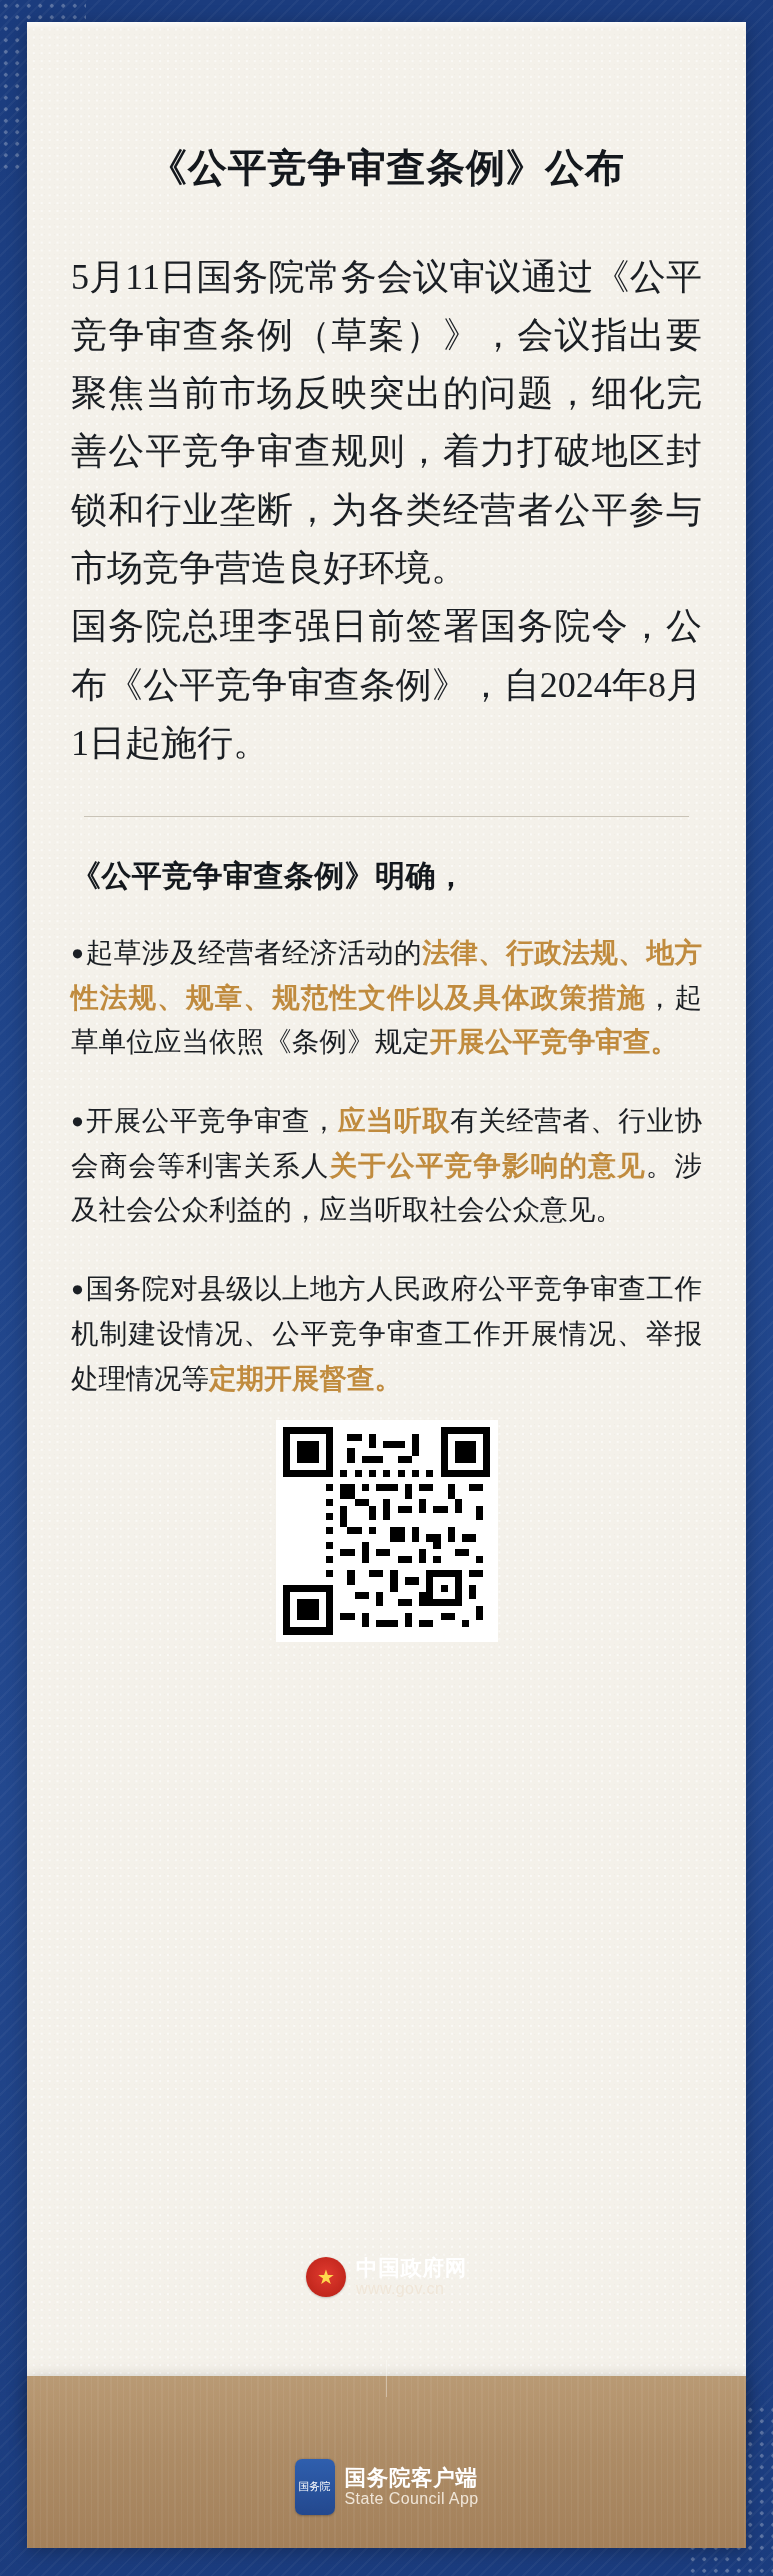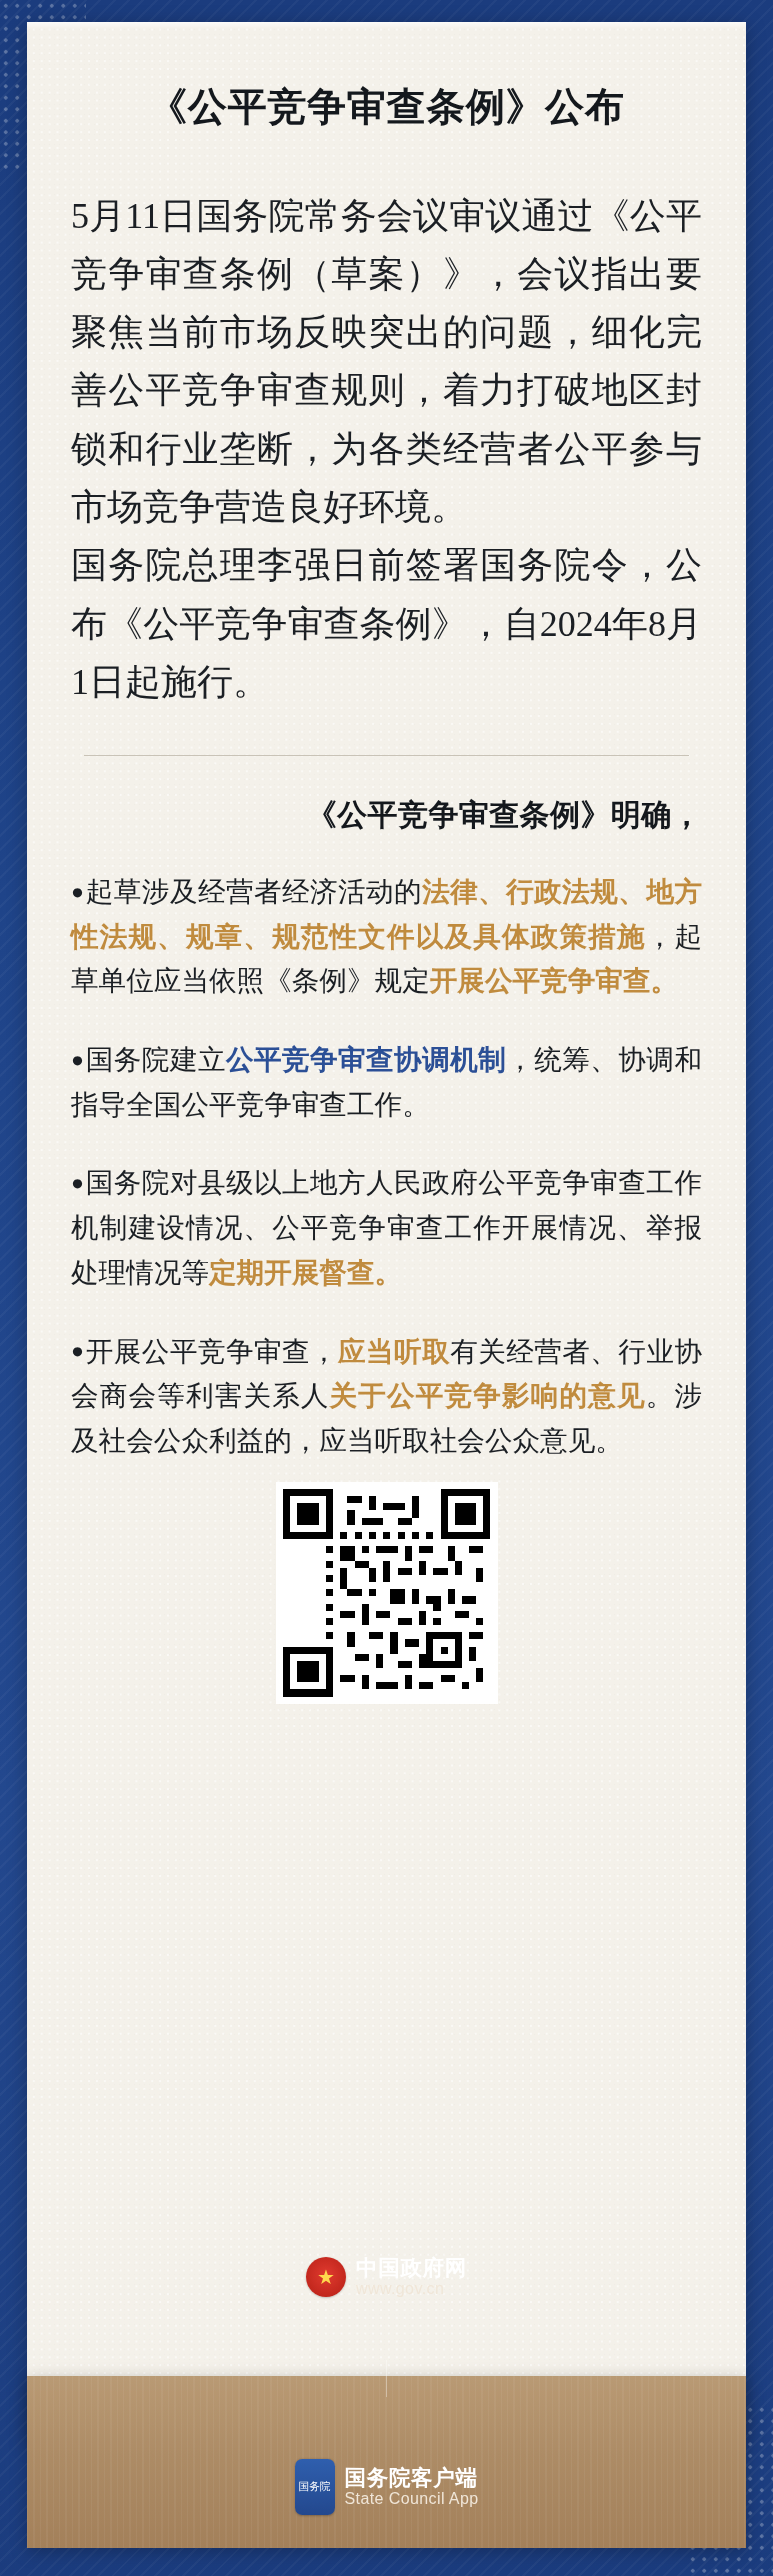--- a/index.html
+++ b/index.html
@@ -71,21 +71,21 @@
   }
 
   .content {
     position: absolute;
     left: 0; right: 0; top: 0;
     padding: 0 44px;
   }
 
   .title {
     margin: 0;
-    padding-top: 58px;
+    padding-top: 119px;
     text-align: center;
     font-size: 39px;
     font-weight: 700;
     letter-spacing: 0.7px;
     color: #14181d;
     font-family: Liberation Serif, serif;
   }
 
   .para {
     margin: 0;
@@ -103,21 +103,20 @@
     height: 0.7px;
     background: #c9c3b7;
   }
 
   .subhead {
     margin: 39px 0 0 0;
     font-size: 30px;
     font-weight: 700;
     color: #14181d;
     letter-spacing: 0.4px;
-    text-align: right;
   }
 
   .bullet {
     margin: 34px 0 0 0;
     font-size: 27.6px;
     line-height: 1.62;
     color: #1b1f24;
     text-align: justify;
     text-justify: inter-ideograph;
   }
@@ -258,30 +257,27 @@
     <p class="para second">国务院总理李强日前签署国务院令，公布《公平竞争审查条例》，自2024年8月1日起施行。</p>
 
     <div class="rule"></div>
 
     <h2 class="subhead">《公平竞争审查条例》明确，</h2>
 
     <p class="bullet">
       <span class="dot">●</span><span>起草涉及经营者经济活动的</span><span class="hl-gold">法律、行政法规、地方性法规、规章、规范性文件以及具体政策措施</span><span>，起草单位应当依照《条例》规定</span><span class="hl-gold">开展公平竞争审查。</span>
     </p>
 
+
     <p class="bullet">
-      <span class="dot">●</span><span>国务院建立</span><span class="hl-blue">公平竞争审查协调机制</span><span>，统筹、协调和指导全国公平竞争审查工作。</span>
+      <span class="dot">●</span><span>开展公平竞争审查，</span><span class="hl-gold">应当听取</span><span>有关经营者、行业协会商会等利害关系人</span><span class="hl-gold">关于公平竞争影响的意见</span><span>。涉及社会公众利益的，应当听取社会公众意见。</span>
     </p>
 
     <p class="bullet">
       <span class="dot">●</span><span>国务院对县级以上地方人民政府公平竞争审查工作机制建设情况、公平竞争审查工作开展情况、举报处理情况等</span><span class="hl-gold">定期开展督查。</span>
-    </p>
-
-    <p class="bullet">
-      <span class="dot">●</span><span>开展公平竞争审查，</span><span class="hl-gold">应当听取</span><span>有关经营者、行业协会商会等利害关系人</span><span class="hl-gold">关于公平竞争影响的意见</span><span>。涉及社会公众利益的，应当听取社会公众意见。</span>
     </p>
 
 
     <div class="qr-wrap">
       <svg class="qr" viewBox="0 0 29 29" shape-rendering="crispEdges">
         <rect width="29" height="29" fill="#ffffff"></rect>
         <g fill="#000000">
 
           <rect x="0" y="0" width="7" height="1"></rect>
             <rect x="0" y="6" width="7" height="1"></rect>

